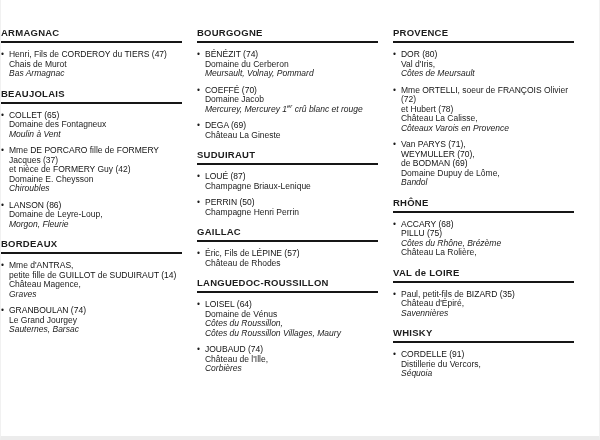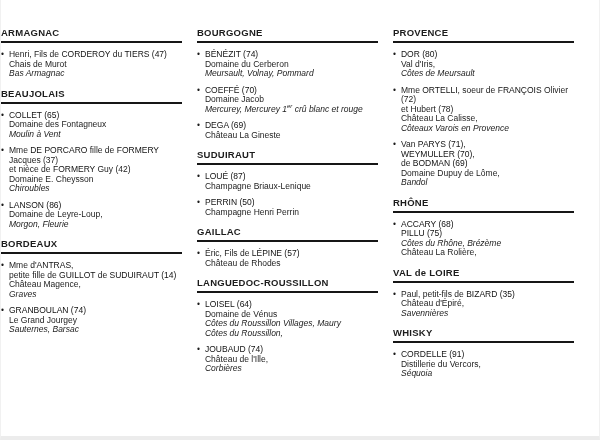--- a/index.html
+++ b/index.html
@@ -181,22 +181,22 @@
             </div>
           </div>
         </section>
         <section class="section">
           <h2 class="section-heading">LANGUEDOC-ROUSSILLON</h2>
           <div class="entry">
             <span class="bullet">•</span>
             <div class="entry-lines">
               <div class="line"><b>LOISEL (64)</b></div>
               <div class="line">Domaine de Vénus</div>
+              <div class="line italic">Côtes du Roussillon,</div>
               <div class="line italic">Côtes du Roussillon Villages, Maury</div>
-              <div class="line italic">Côtes du Roussillon,</div>
             </div>
           </div>
           <div class="entry">
             <span class="bullet">•</span>
             <div class="entry-lines">
               <div class="line"><b>JOUBAUD (74)</b></div>
               <div class="line">Château de l'Ille,</div>
               <div class="line italic">Corbières</div>
             </div>
           </div>

